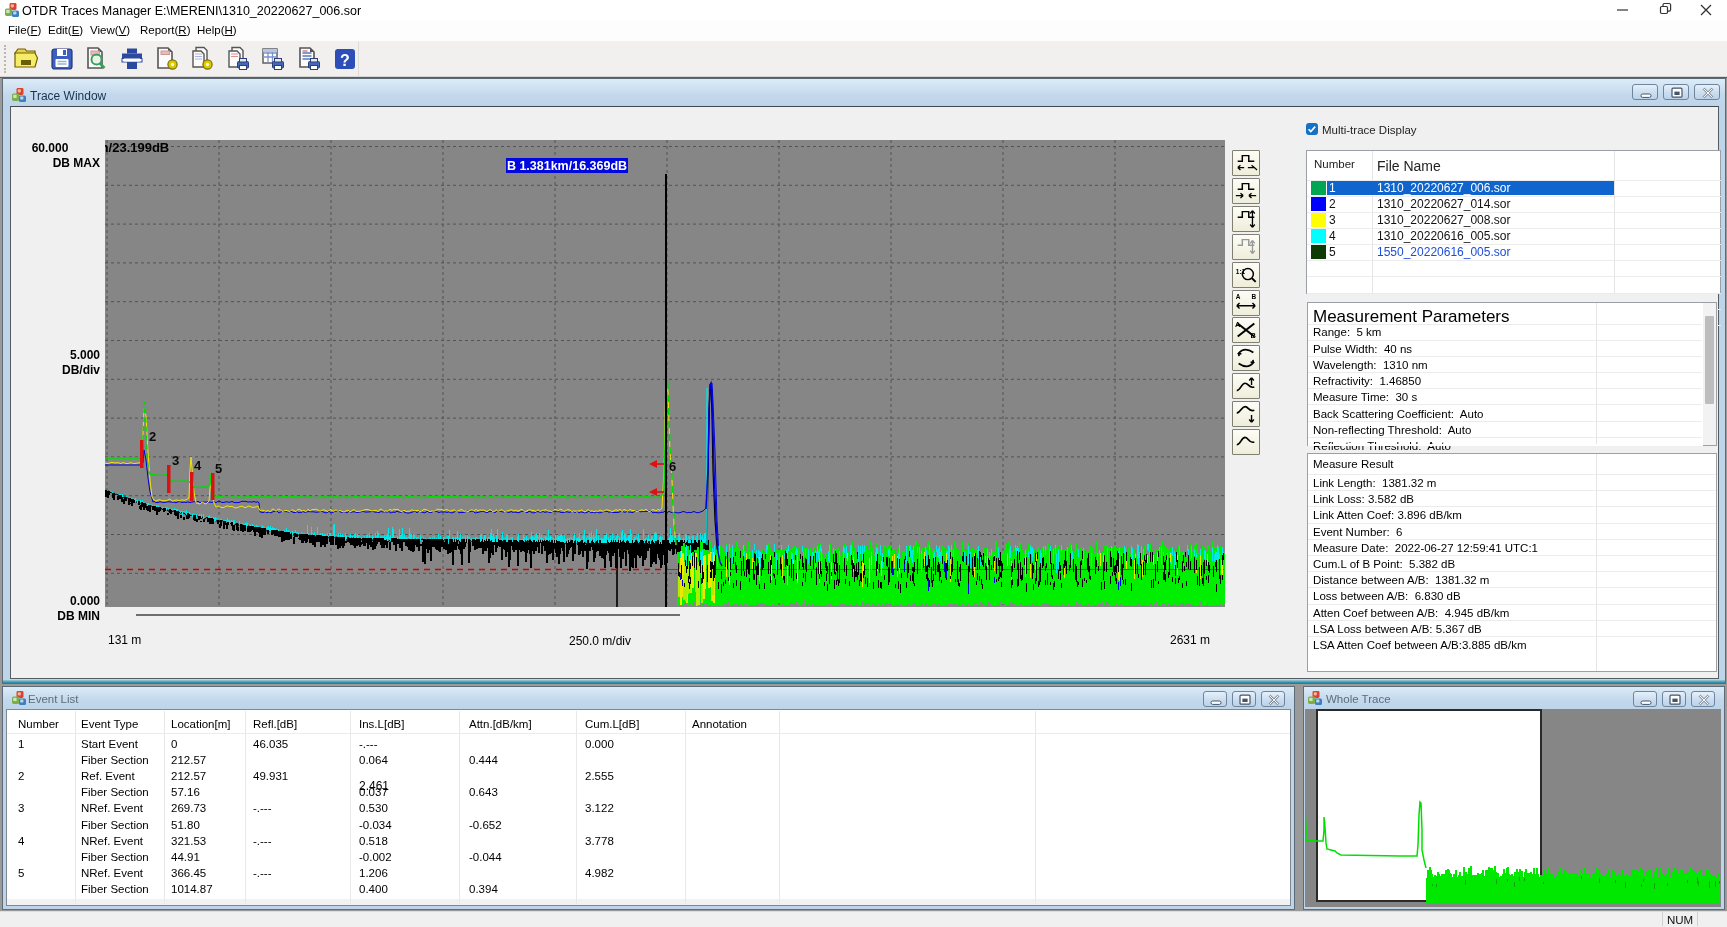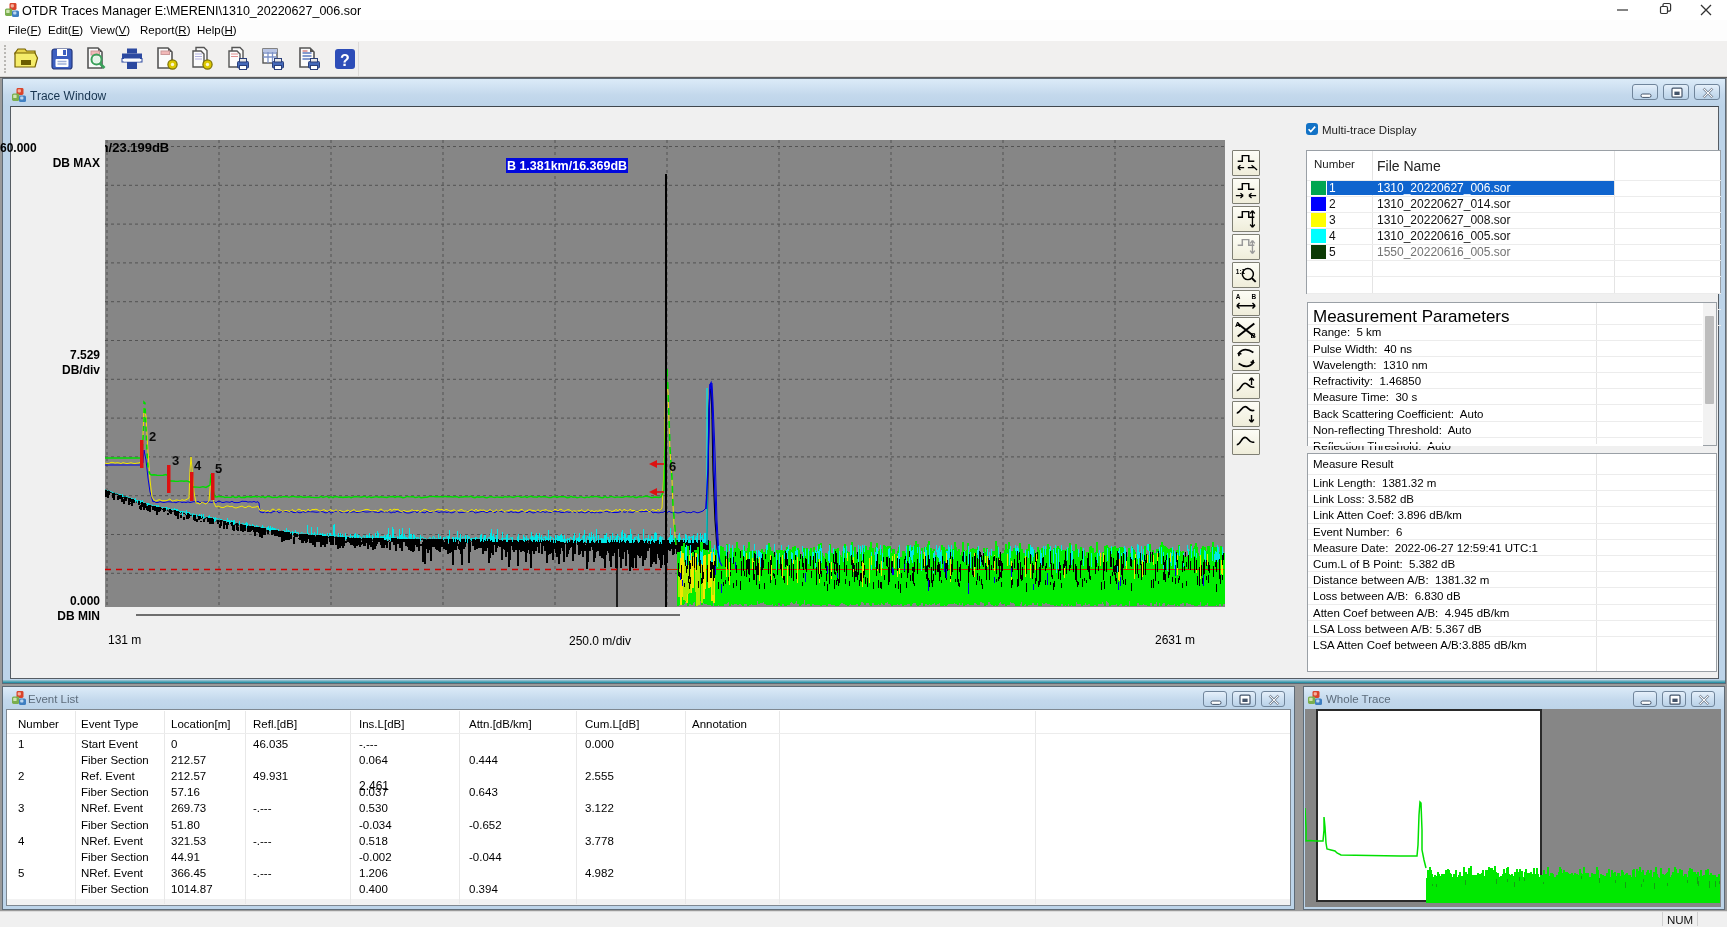--- a/index.html
+++ b/index.html
@@ -132,29 +132,29 @@
       </svg>
     </div>
     <div class="tbtn" style="left:1694px;top:84px;width:26px">
       <svg width="26" height="16" viewBox="0 0 26 16">
         <path d="M8.5 3.5l9 9M17.5 3.5l-9 9" stroke="#44546a" stroke-width="2.4"></path>
         <path d="M8.5 3.5l9 9M17.5 3.5l-9 9" stroke="#fdfdfd" stroke-width="1.1"></path>
       </svg>
     </div>
     <div class="abs" style="left:10px;top:106px;width:1709px;height:573px;background:#f0f0f0;border:1px solid #555c63;border-top:1px solid #40474d"></div>
     <div class="abs" style="left:3px;top:680px;width:1722px;height:3px;background:linear-gradient(#9fc7d4,#17889e)"></div>
-    <div class="abs" style="left:0;top:141px;width:100px;text-align:left;font-weight:bold;font-size:12px">60.000</div>
+    <div class="abs" style="left:0;top:141px;width:100px;text-align:center;font-weight:bold;font-size:12px">60.000</div>
     <div class="abs" style="left:0;top:156px;width:100px;text-align:right;font-weight:bold;font-size:12px">DB MAX</div>
-    <div class="abs" style="left:0;top:348px;width:100px;text-align:right;font-weight:bold;font-size:12px">7.529</div>
+    <div class="abs" style="left:0;top:348px;width:100px;text-align:right;font-weight:bold;font-size:12px">5.000</div>
     <div class="abs" style="left:0;top:363px;width:100px;text-align:right;font-weight:bold;font-size:12px">DB/div</div>
     <div class="abs" style="left:0;top:594px;width:100px;text-align:right;font-weight:bold;font-size:12px">0.000</div>
     <div class="abs" style="left:0;top:609px;width:100px;text-align:right;font-weight:bold;font-size:12px">DB MIN</div>
     <div class="abs" style="left:108px;top:633px;font-size:12px">131 m</div>
     <div class="abs" style="left:540px;top:634px;width:120px;text-align:center;font-size:12px">250.0 m/div</div>
-    <div class="abs" style="left:1155px;top:633px;width:70px;text-align:left;font-size:12px">2631 m</div>
+    <div class="abs" style="left:1155px;top:633px;width:70px;text-align:center;font-size:12px">2631 m</div>
     <div class="abs" style="left:136px;top:614px;width:544px;height:2px;background:#6e6e6e"></div>
     <svg style="position:absolute;left:105px;top:140px" width="1120" height="467" viewBox="105 140 1120 467">
       <rect x="105" y="140" width="1120" height="467" fill="#868686"></rect>
       <path d="M107 140V607 M219 140V607 M331 140V607 M443 140V607 M555 140V607 M667 140V607 M779 140V607 M891 140V607 M1003 140V607 M1115 140V607 M1227 140V607 M105 146.5H1225 M105 185.3H1225 M105 224.1H1225 M105 262.9H1225 M105 301.7H1225 M105 340.5H1225 M105 379.3H1225 M105 418.1H1225 M105 456.9H1225 M105 495.7H1225 M105 534.5H1225 M105 573.3H1225" stroke="#535353" stroke-width="1" fill="none" stroke-dasharray="3,3"></path>
       <polyline points="105,490.0 106,490.0 107,490.8 108,491.2 109,491.2 110,491.3 111,491.5 112,492.4 113,492.3 114,493.2 115,493.5 116,493.4 117,494.3 118,493.8 119,494.9 120,495.2 121,495.2 122,495.4 123,496.2 124,496.6 125,496.7 126,496.6 127,496.8 128,497.1 129,498.0 130,498.1 131,498.3 132,499.0 133,498.8 134,499.1 135,500.4 136,500.3 137,500.9 138,500.5 139,501.0 140,501.2 141,502.3 142,502.4 143,503.0 144,502.6 145,503.3 146,503.6 147,503.7 148,504.8 149,504.0 150,504.3 151,505.4 152,504.7 153,506.2 154,506.3 155,505.3 156,506.4 157,506.0 158,506.0 159,506.7 160,507.6 161,507.2 162,508.1 163,507.4 164,508.1 165,508.5 166,508.7 167,507.8 168,508.1 169,509.6 170,508.9 171,510.0 172,509.0 173,509.2 174,510.5 175,510.3 176,510.1 177,510.6 178,511.0 179,510.7 180,512.2 181,511.5 182,511.2 183,511.8 184,511.8 185,511.8 186,512.2 187,513.5 188,512.7 189,512.9 190,514.3 191,513.8 192,514.6 193,513.5 194,514.3 195,515.1 196,515.8 197,514.9 198,516.0 199,515.0 200,515.6 201,515.5 202,516.1 203,516.5 204,517.5 205,517.7 206,517.6 207,517.1 208,517.2 209,517.3 210,517.3 211,517.9 212,519.1 213,518.5 214,517.9 215,519.7 216,519.0 217,518.2 218,519.3 219,518.8 220,518.9 221,520.1 222,519.6 223,521.2 224,520.7 225,520.6 226,521.0 227,520.5 228,520.8 229,521.9 230,521.3 231,521.0 232,523.2 233,521.4 234,522.0 235,523.6 236,522.6 237,523.9 238,523.6 239,523.9 240,524.4 241,524.3 242,523.3 243,523.4 244,524.0 245,525.2 246,525.2 247,525.1 248,526.1 249,525.3 250,524.5 251,526.2 252,526.6 253,526.0 254,525.3 255,527.5 256,527.5 257,525.9 258,526.5 259,527.9 260,528.3 261,526.8 262,528.3 263,527.5 264,527.0 265,529.0 266,529.0 267,527.2 268,528.1 269,529.5 270,529.7 271,529.8 272,530.2 273,528.6 274,529.4 275,530.5 276,528.5 277,529.5 278,531.4 279,530.7 280,531.8 281,531.8 282,532.1 283,532.2 284,530.0 285,531.9 286,531.7 287,531.2 288,531.0 289,530.5 290,532.2 291,532.9 292,532.0 293,533.0 294,532.1 295,533.5 296,532.4 297,532.9 298,532.2 299,534.8 300,534.8 301,533.1 302,532.3 303,533.6 304,534.4 305,533.8 306,534.0 307,535.0 308,532.9 309,534.7 310,535.3 311,534.9 312,533.5 313,533.7 314,535.7 315,534.4 316,533.8 317,534.8 318,535.4 319,535.7 320,533.7 321,534.0 322,535.2 323,534.4 324,535.1 325,535.9 326,535.7 327,536.8 328,536.3 329,536.7 330,537.0 331,535.7 332,535.0 333,536.8 334,536.4 335,534.6 336,535.3 337,536.3 338,535.3 339,537.0 340,536.1 341,536.2 342,536.2 343,536.9 344,537.9 345,536.3 346,536.3 347,538.1 348,536.6 349,537.2 350,536.1 351,536.9 352,536.5 353,536.8 354,537.0 355,537.6 356,536.8 357,535.5 358,535.9 359,535.6 360,536.2 361,538.2 362,538.2 363,536.4 364,535.6 365,539.2 366,537.9 367,538.0 368,539.1 369,535.6 370,536.1 371,537.7 372,538.3 373,536.3 374,538.5 375,538.8 376,536.1 377,536.9 378,539.4 379,538.5 380,538.4 381,536.1 382,539.1 383,536.2 384,538.8 385,537.5 386,537.8 387,539.2 388,536.3 389,538.4 390,538.7 391,538.8 392,537.0 393,538.1 394,537.7 395,537.0 396,539.3 397,539.5 398,537.9 399,537.5 400,539.5 401,536.9 402,537.4 403,538.9 404,536.1 405,536.4 406,538.1 407,539.0 408,538.2 409,536.5 410,539.1 411,538.6 412,538.4 413,539.4 414,539.2 415,537.3 416,537.1 417,538.6 418,537.1 419,538.4 420,540.5 421,537.5 422,537.1 423,537.1 424,538.6 425,540.6 426,539.4 427,540.1 428,540.1 429,538.4 430,537.1 431,540.5 432,540.0 433,536.6 434,536.5 435,538.8 436,540.8 437,539.7 438,539.9 439,538.7 440,538.3 441,540.8 442,539.1 443,539.7 444,537.2 445,539.3 446,537.1 447,536.3 448,539.0 449,537.4 450,539.5 451,539.5 452,540.0 453,539.4 454,538.3 455,539.3 456,540.2 457,537.1 458,539.8 459,537.6 460,539.6 461,540.8 462,538.6 463,536.5 464,537.8 465,536.7 466,540.3 467,540.9 468,539.5 469,536.5 470,538.6 471,540.7 472,539.1 473,538.7 474,538.0 475,539.6 476,537.9 477,537.7 478,540.3 479,538.5 480,537.9 481,538.3 482,541.2 483,539.0 484,537.2 485,540.1 486,540.1 487,539.0 488,538.5 489,536.9 490,539.4 491,537.1 492,539.1 493,541.3 494,538.6 495,540.5 496,539.9 497,537.7 498,541.3 499,539.1 500,541.0 501,540.8 502,537.7 503,538.4 504,538.9 505,537.7 506,539.3 507,538.8 508,539.1 509,539.2 510,538.6 511,537.2 512,539.3 513,540.4 514,540.2 515,540.6 516,539.8 517,541.5 518,536.4 519,539.4 520,541.0 521,539.1 522,540.1 523,539.8 524,538.8 525,538.1 526,539.8 527,540.9 528,538.3 529,540.2 530,541.0 531,536.6 532,541.3 533,540.3 534,536.7 535,541.1 536,540.1 537,536.4 538,537.8 539,537.0 540,539.4 541,537.1 542,541.1 543,537.5 544,537.0 545,537.6 546,536.2 547,541.3 548,537.1 549,538.1 550,539.8 551,537.6 552,537.3 553,538.9 554,539.5 555,541.9 556,541.8 557,537.7 558,540.1 559,536.4 560,539.0 561,537.8 562,539.7 563,539.9 564,540.1 565,540.0 566,539.8 567,540.0 568,538.7 569,540.5 570,537.9 571,537.2 572,539.3 573,539.3 574,541.1 575,541.1 576,541.0 577,538.1 578,541.9 579,542.0 580,540.5 581,542.0 582,538.3 583,536.2 584,538.9 585,540.2 586,541.1 587,536.7 588,536.2 589,539.6 590,537.4 591,541.2 592,537.9 593,536.9 594,538.0 595,536.7 596,536.9 597,540.3 598,542.0 599,540.7 600,538.7 601,539.1 602,542.1 603,538.4 604,542.1 605,536.7 606,539.5 607,538.3 608,537.3 609,541.5 610,540.3 611,539.9 612,541.1 613,536.9 614,536.5 615,537.4 616,541.7 617,537.0 618,536.1 619,537.0 620,537.7 621,540.4 622,536.1 623,537.6 624,537.2 625,540.9 626,541.0 627,541.2 628,536.8 629,542.3 630,541.2 631,539.5 632,542.5 633,539.2 634,540.6 635,542.1 636,536.6 637,536.5 638,540.3 639,538.2 640,539.6 641,540.1 642,540.8 643,540.4 644,540.9 645,539.1 646,538.3 647,538.9 648,538.9 649,538.6 650,542.4 651,541.7 652,536.7 653,541.6 654,540.1 655,538.3 656,538.5 657,541.2 658,541.0 659,540.2 660,540.1 661,540.6 662,536.8 663,538.6 664,540.0 665,542.0 666,541.8 667,540.5 668,542.6 669,537.9 670,541.0 671,538.4 672,542.2 673,538.9 674,540.5 675,541.3 676,539.0 677,538.7 678,541.6 679,536.6 680,537.1 681,540.9 682,540.8 683,539.2 684,541.4 685,539.1 686,540.9 687,540.8 688,538.8 689,536.1 690,537.5 691,537.8 692,536.1 693,537.3 694,541.1 695,542.0 696,536.5 697,536.3 698,542.6 699,540.1 700,541.1 701,536.8 702,538.3 703,540.5 704,542.6 705,542.1 706,540.2" fill="none" stroke="#00e8e8" stroke-width="1"></polyline>
       <polyline points="105,489.9 106,490.6 107,492.0 108,491.0 109,491.2 110,492.6 111,492.2 112,493.4 113,493.8 114,492.8 115,494.7 116,493.8 117,494.6 118,494.4 119,495.8 120,496.5 121,497.4 122,496.7 123,497.2 124,497.5 125,496.6 126,497.5 127,497.7 128,498.1 129,498.6 130,498.6 131,500.7 132,500.2 133,500.8 134,500.4 135,501.3 136,501.8 137,502.3 138,500.9 139,501.8 140,503.7 141,502.6 142,503.1 143,503.6 144,503.4 145,503.8 146,505.6 147,504.3 148,505.4 149,504.6 150,506.3 151,506.1 152,506.2 153,506.8 154,507.8 155,507.7 156,507.4 157,507.9 158,507.6 159,509.1 160,507.7 161,507.7 162,509.6 163,509.3 164,508.3 165,509.5 166,509.7 167,509.4 168,511.1 169,511.1 170,509.3 171,511.8 172,510.9 173,511.8 174,510.4 175,511.7 176,512.8 177,511.3 178,512.8 179,512.0 180,513.1 181,513.0 182,512.4 183,513.6 184,512.9 185,514.2 186,515.1 187,513.1 188,514.9 189,513.7 190,515.1 191,515.9 192,514.5 193,515.4 194,515.7 195,516.5 196,515.2 197,516.0 198,516.0 199,516.8 200,516.6 201,518.5 202,518.5 203,516.5 204,518.9 205,519.3 206,517.5 207,517.8 208,517.6 209,520.3 210,520.0 211,519.2 212,520.9 213,520.4 214,519.4 215,520.4 216,521.1 217,520.8 218,521.8 219,522.3 220,520.3 221,521.9 222,520.5 223,521.1 224,522.3 225,522.5 226,523.6 227,523.2 228,522.5 229,522.5 230,523.9 231,523.3 232,525.1 233,523.0 234,525.3 235,525.3 236,523.5 237,525.2 238,526.3 239,523.6 240,524.7 241,526.7 242,524.5 243,526.0 244,526.4 245,525.4 246,525.8 247,527.9 248,525.7 249,526.4 250,528.1 251,526.7 252,527.8 253,526.3 254,529.1 255,528.2 256,528.5 257,527.3 258,529.8 259,529.8 260,528.0 261,527.9 262,530.4 263,529.8 264,530.9 265,531.2 266,531.0 267,530.8 268,531.5 269,531.5 270,529.8 271,529.5 272,532.0 273,532.0 274,530.6 275,530.5 276,530.6 277,532.8 278,531.1 279,531.7 280,532.3 281,531.1 282,531.5 283,531.9 284,532.6 285,532.4 286,533.2 287,533.5 288,534.1 289,535.0 290,534.5 291,534.5 292,532.7 293,533.7 294,535.5 295,534.0 296,534.5 297,534.3 298,534.8 299,535.8 300,535.8 301,535.6 302,534.9 303,535.9 304,535.6 305,534.8 306,537.1 307,534.8 308,536.0 309,535.5 310,537.0 311,535.3 312,534.7 313,536.3 314,535.0 315,536.9 316,537.2 317,535.8 318,535.1 319,537.7 320,536.6 321,538.5 322,535.5 323,538.2 324,538.2 325,538.9 326,538.8 327,537.7 328,537.5 329,537.7 330,538.4 331,536.8 332,538.2 333,537.9 334,537.1 335,537.2 336,537.4 337,536.9 338,538.8 339,536.7 340,538.5 341,537.4 342,539.9 343,539.2 344,539.5 345,537.0 346,539.6 347,540.4 348,539.8 349,539.3 350,538.1 351,537.4 352,539.7 353,537.9 354,537.8 355,537.5 356,539.4 357,539.7 358,539.1 359,538.8 360,538.7 361,538.9 362,540.5 363,537.9 364,539.5 365,538.9 366,540.4 367,540.4 368,538.4 369,538.3 370,540.1 371,538.5 372,540.5 373,540.0 374,538.2 375,541.3 376,538.0 377,540.3 378,539.3 379,538.2 380,540.2 381,540.8 382,540.2 383,541.6 384,539.3 385,539.4 386,539.3 387,541.1 388,541.6 389,541.2 390,539.8 391,541.7 392,541.2 393,540.0 394,541.0 395,541.4 396,538.6 397,539.2 398,540.6 399,538.5 400,539.1 401,541.4 402,541.7 403,539.5 404,542.0 405,541.2 406,541.4 407,541.0 408,541.5 409,539.4 410,539.7 411,540.4 412,540.2 413,539.9 414,539.7 415,539.2 416,539.2 417,541.7 418,539.6 419,541.6 420,540.8 421,539.2 422,539.7 423,538.9 424,539.9 425,541.0 426,539.3 427,540.7 428,541.1 429,540.6 430,539.1 431,540.7 432,540.4 433,541.3 434,539.5 435,540.1 436,539.4 437,541.3 438,539.8 439,540.7 440,542.3 441,540.1 442,541.4 443,542.7 444,539.8 445,539.6 446,539.3 447,540.8 448,540.1 449,541.8 450,540.8 451,542.7 452,541.5 453,542.8 454,541.2 455,542.7 456,539.3 457,540.3 458,541.3 459,539.5 460,541.9 461,541.1 462,539.4 463,540.8 464,540.1 465,543.0 466,541.4 467,543.2 468,540.2 469,542.2 470,541.8 471,539.9 472,541.7 473,539.5 474,540.5 475,542.7 476,542.0 477,543.1 478,541.4 479,540.5 480,543.2 481,541.3 482,541.9 483,540.9 484,540.7 485,541.8 486,540.1 487,543.1 488,542.2 489,543.3 490,540.2 491,541.6 492,539.6 493,543.1 494,539.8 495,541.4 496,541.4 497,542.8 498,540.3 499,540.9 500,541.5 501,543.0 502,542.7 503,543.3 504,542.8 505,540.6 506,543.6 507,540.0 508,540.8 509,541.7 510,540.7 511,542.4 512,540.4 513,539.6 514,542.4 515,541.1 516,542.9 517,541.5 518,541.6 519,543.2 520,541.3 521,541.4 522,541.2 523,540.1 524,543.7 525,542.5 526,543.2 527,543.2 528,540.8 529,542.8 530,539.6 531,542.2 532,543.9 533,541.4 534,542.3 535,541.4 536,543.5 537,543.0 538,541.2 539,541.9 540,543.0 541,539.9 542,542.3 543,543.6 544,541.6 545,540.7 546,543.2 547,542.6 548,541.5 549,542.2 550,541.5 551,543.4 552,541.3 553,540.6 554,542.2 555,540.9 556,542.6 557,542.2 558,543.0 559,542.4 560,543.7 561,543.3 562,541.2 563,542.5 564,542.9 565,543.5 566,543.8 567,541.1 568,542.3 569,540.1 570,543.1 571,540.3 572,544.2 573,543.9 574,540.9 575,541.9 576,543.2 577,540.2 578,540.3 579,543.7 580,544.3 581,543.5 582,543.4 583,542.2 584,542.9 585,542.5 586,544.2 587,540.8 588,543.9 589,544.1 590,540.0 591,544.1 592,541.7 593,544.3 594,542.1 595,544.0 596,541.9 597,543.3 598,541.8 599,540.5 600,540.3 601,541.8 602,540.0 603,541.9 604,543.9 605,543.1 606,544.5 607,541.8 608,540.4 609,542.1 610,543.0 611,540.0 612,541.1 613,542.6 614,543.6 615,540.9 616,541.5 617,544.3 618,544.1 619,540.6 620,540.8 621,540.1 622,543.8 623,541.5 624,540.2 625,542.5 626,542.3 627,542.5 628,542.5 629,540.2 630,544.3 631,542.3 632,540.3 633,542.0 634,542.4 635,540.4 636,543.1 637,541.4 638,542.8 639,545.0 640,542.3 641,540.6 642,544.3 643,543.9 644,541.2 645,541.2 646,542.4 647,540.6 648,543.5 649,540.9 650,540.5 651,540.6 652,543.9 653,543.0 654,543.0 655,540.8 656,543.5 657,544.6 658,545.1 659,542.0 660,541.3 661,541.3 662,544.5 663,544.1 664,544.3 665,545.2 666,543.4 667,540.4 668,544.5 669,541.2 670,541.8 671,540.3 672,543.2 673,541.0 674,540.4 675,541.4 676,542.0 677,544.0 678,543.2 679,540.6 680,543.5 681,541.7 682,542.8 683,541.7 684,540.9 685,541.8 686,542.8 687,540.5 688,543.4 689,541.9 690,541.0 691,542.0 692,544.2 693,542.3 694,542.9 695,544.5 696,544.8 697,540.4 698,544.8 699,543.3 700,542.5 701,540.4 702,544.5 703,544.6 704,540.8 705,541.6 706,543.0" fill="none" stroke="#000000" stroke-width="1"></polyline>
       <path d="M112 492V494 M119 494V497 M120 494V497 M122 494V498 M131 498V502 M135 498V502 M137 500V503 M140 500V503 M141 501V504 M142 500V504 M145 503V505 M147 503V507 M148 503V506 M149 504V507 M152 505V508 M154 505V509 M156 505V508 M158 505V508 M165 507V510 M166 507V510 M169 508V512 M174 508V513 M175 509V514 M176 509V513 M177 509V514 M180 511V513 M182 511V516 M186 510V515 M187 512V516 M189 512V516 M192 514V517 M196 514V517 M199 514V517 M201 514V518 M203 514V519 M208 516V519 M209 515V521 M211 517V520 M213 517V520 M214 518V522 M215 517V521 M221 519V522 M225 520V524 M227 518V523 M228 520V525 M229 520V524 M231 520V524 M232 521V526 M233 520V525 M234 520V524 M239 521V525 M245 523V528 M246 522V528 M247 523V527 M250 525V528 M252 524V528 M256 525V528 M258 526V530 M262 525V529 M267 527V531 M268 526V531 M269 528V531 M270 526V531 M271 528V531 M272 527V532 M273 528V531 M274 528V533 M275 529V533 M278 529V532 M286 528V534 M288 530V534 M292 531V535 M295 530V535 M306 534V536 M307 525V535 M311 527V536 M314 532V538 M317 527V536 M319 534V537 M320 533V537 M322 533V538 M323 535V537 M324 534V539 M325 534V539 M327 533V538 M329 533V539 M330 533V539 M333 525V537 M334 524V537 M338 533V538 M340 533V539 M342 534V538 M343 536V540 M345 533V540 M346 536V539 M350 534V541 M352 536V540 M354 534V539 M355 533V540 M357 534V540 M358 535V539 M366 535V539 M367 535V540 M369 533V539 M372 535V539 M375 533V539 M377 531V539 M378 533V540 M384 535V541 M385 537V541 M386 535V539 M387 534V541 M388 528V539 M389 537V540 M390 535V541 M392 534V541 M392 527V539 M393 529V539 M394 537V540 M397 536V541 M399 529V540 M400 535V540 M401 534V541 M402 528V540 M404 534V542 M405 538V540 M406 537V540 M407 538V540 M409 528V540 M410 534V540 M411 534V542 M413 534V542 M414 535V540 M416 538V540 M420 535V541 M425 538V542 M434 537V542 M436 538V542 M438 534V541 M440 536V541 M443 537V540 M448 536V543 M449 534V542 M449 530V540 M452 537V541" stroke="#00e8e8" stroke-width="1" fill="none" shape-rendering="crispEdges"></path>
       <path d="M105 490V493 M106 490V494 M106 493V497 M108 491V494 M108 494V498 M109 491V495 M113 493V496 M113 496V498 M114 493V497 M114 497V500 M118 496V500 M119 495V499 M121 495V499 M122 497V502 M124 499V504 M125 497V501 M126 497V501 M129 498V502 M129 500V505 M130 498V502 M130 503V504 M132 499V503 M132 503V506 M133 499V503 M134 500V503 M139 501V505 M140 506V509 M141 505V510 M142 502V505 M143 503V507 M144 505V510 M145 503V508 M147 506V510 M148 509V511 M149 505V509 M150 505V510 M150 508V512 M153 506V510 M155 506V511 M157 507V510 M157 508V515 M159 507V512 M160 507V511 M164 508V512 M165 508V511 M168 513V515 M170 509V513 M171 510V514 M175 510V515 M176 511V516 M178 511V515 M178 514V519 M181 515V518 M184 517V520 M187 515V519 M188 513V519 M189 514V518 M190 519V519 M194 515V520 M195 515V521 M197 519V522 M199 516V520 M200 516V519 M201 521V522 M204 519V522 M208 518V522 M210 518V524 M211 518V524 M212 518V522 M213 519V524 M218 520V524 M220 524V528 M221 520V526 M221 525V526 M224 521V524 M224 523V529 M225 521V525 M227 523V529 M228 522V525 M232 522V526 M233 526V530 M234 525V531 M237 523V530 M238 527V531 M241 524V531 M242 528V530 M243 525V532 M245 525V528 M245 528V531 M248 526V530 M248 528V532 M250 526V532 M251 526V531 M252 526V530 M253 526V530 M254 527V532 M255 529V536 M256 527V532 M258 527V532 M259 527V533 M260 528V533 M260 530V537 M261 528V534 M262 528V532 M262 533V538 M263 528V535 M265 528V535 M268 530V534 M272 530V535 M273 530V534 M275 530V534 M275 534V536 M277 530V536 M279 531V537 M280 531V537 M282 531V535 M282 535V542 M283 531V538 M283 533V540 M284 535V541 M285 532V539 M286 532V540 M287 532V538 M287 537V540 M288 532V538 M289 532V540 M291 534V539 M294 537V544 M295 533V537 M297 534V537 M299 538V539 M300 534V540 M301 534V540 M301 537V539 M302 538V543 M303 534V538 M303 536V543 M304 534V539 M305 534V541 M306 537V543 M307 534V542 M308 535V539 M309 535V538 M310 535V543 M312 535V543 M313 540V545 M314 535V540 M315 537V547 M317 535V542 M319 535V538 M319 538V542 M320 535V539 M321 535V541 M321 540V547 M322 536V541 M322 538V544 M323 536V540 M323 539V545 M324 536V542 M325 538V547 M326 536V543 M327 536V544 M330 536V542 M331 536V545 M333 536V545 M336 537V540 M336 540V545 M337 537V542 M338 537V540 M338 539V549 M339 537V541 M340 539V548 M341 537V546 M341 539V543 M342 537V543 M342 541V545 M343 537V545 M343 541V548 M344 537V543 M344 542V546 M346 541V543 M348 537V542 M350 538V543 M350 540V543 M351 538V545 M352 538V541 M353 538V545 M354 538V546 M355 538V547 M355 542V548 M357 538V546 M358 538V542 M358 539V545 M359 538V542 M360 538V547 M361 542V545 M363 538V544 M364 538V544 M364 543V546 M365 538V546 M367 538V543 M368 538V546 M368 539V549 M370 538V545 M370 543V545 M371 538V547 M371 541V545 M373 542V550 M374 538V542 M375 538V547 M375 542V549 M376 538V546 M377 538V544 M379 538V542 M381 538V545 M382 538V548 M383 538V546 M384 543V548 M385 540V545 M387 541V548 M390 542V550 M392 538V542 M393 538V542 M394 538V545 M395 541V544 M396 538V544 M396 543V551 M398 539V544 M400 539V548 M400 542V544 M401 539V546 M402 539V545 M402 541V551 M404 539V542 M406 539V546 M408 539V543 M408 542V547 M409 539V544 M409 540V550 M410 539V543 M410 541V548 M411 539V548 M411 542V551 M413 539V548 M413 540V552 M414 539V546 M414 542V551 M415 539V544 M416 539V545 M417 539V547 M418 539V546 M419 539V545 M419 544V551 M421 544V546 M423 542V562 M424 539V544 M425 539V543 M425 541V549 M425 542V564 M426 540V549 M428 539V545 M428 541V553 M429 539V550 M430 539V544 M430 543V545 M431 539V550 M431 542V561 M432 539V547 M433 544V545 M434 539V544 M434 540V547 M436 539V549 M437 539V550 M437 541V548 M438 539V547 M439 539V543 M439 541V551 M440 539V544 M440 542V552 M441 539V544 M441 541V547 M442 539V546 M443 542V547 M444 542V549 M446 539V550 M447 539V550 M448 544V554 M450 539V545 M450 542V553 M451 539V546 M451 543V552 M452 539V545 M453 539V545 M453 543V551 M453 542V565 M454 543V547 M455 539V550 M455 544V549 M456 539V550 M457 539V544 M457 542V546 M459 544V549 M460 539V550 M461 539V546 M461 543V554 M462 539V546 M462 543V552 M462 542V565 M463 539V545 M464 539V546 M464 541V549 M465 539V547 M466 539V543 M469 539V552 M469 542V548 M469 542V563 M470 542V552 M473 539V546 M474 539V545 M475 544V550 M476 539V544 M477 539V549 M478 539V542 M478 543V546 M479 539V548 M480 539V544 M480 540V548 M481 541V548 M483 539V551 M483 541V554 M485 539V548 M485 544V551 M486 539V547 M486 543V551 M487 539V548 M487 544V546 M488 539V545 M489 539V547 M489 544V548 M489 542V563 M490 539V544 M490 542V552 M490 542V558 M491 539V544 M491 542V553 M492 539V551 M493 539V550 M493 542V555 M494 543V545 M495 539V544 M495 542V545 M496 539V552 M496 542V545 M497 539V548 M498 539V546 M499 543V546 M500 540V547 M500 544V545 M501 540V547 M502 540V547 M502 543V560 M503 540V549 M503 543V547 M504 540V545 M505 540V550 M505 544V547 M506 540V548 M506 543V557 M507 540V544 M508 540V552 M509 540V552 M509 543V550 M509 543V567 M510 540V552 M510 543V553 M510 543V560 M511 540V546 M513 540V550 M514 540V549 M514 542V552 M515 540V550 M515 541V549 M516 540V550 M517 540V543 M517 543V547 M518 540V546 M518 543V566 M520 540V550 M521 540V548 M521 542V552 M523 540V551 M524 540V547 M524 543V546 M525 540V546 M525 544V552 M526 540V551 M526 542V547 M526 543V562 M527 540V546 M527 542V553 M528 543V550 M530 540V548 M530 544V554 M531 540V552 M531 543V556 M531 543V568 M532 540V551 M534 540V546 M534 541V554 M535 540V547 M536 540V551 M537 540V544 M538 540V547 M539 540V553 M540 540V543 M542 540V552 M542 541V554 M544 540V546 M544 543V546 M545 540V549 M545 543V551 M546 540V551 M546 544V546 M547 540V546 M547 543V563 M548 540V549 M548 544V546 M548 543V555 M549 540V549 M550 540V551 M550 542V554 M551 540V550 M552 540V548 M552 545V553 M553 540V545 M553 543V560 M554 540V548 M554 545V549 M555 543V547 M556 540V553 M557 540V550 M557 543V557 M558 540V551 M558 542V555 M559 541V552 M559 543V564 M560 540V554 M561 540V548 M562 543V548 M563 540V544 M563 544V551 M564 540V552 M564 543V562 M567 543V557 M568 542V554 M569 540V550 M570 542V548 M572 540V547 M573 544V547 M573 543V561 M574 540V554 M574 541V547 M575 540V554 M577 540V543 M578 540V545 M579 540V544 M579 542V555 M580 540V554 M582 540V551 M583 543V552 M583 543V557 M584 540V547 M585 545V551 M587 540V545 M587 543V547 M587 543V569 M588 540V552 M588 543V562 M590 540V550 M590 544V551 M592 540V547 M593 540V550 M593 543V548 M594 540V550 M594 541V548 M594 543V562 M595 543V558 M596 543V552 M597 540V551 M597 542V550 M598 540V544 M599 544V551 M600 540V551 M600 542V556 M601 542V548 M602 540V554 M602 543V558 M603 543V558 M604 540V548 M604 543V559 M605 540V547 M605 543V568 M606 540V555 M607 540V551 M608 540V547 M609 540V553 M610 540V543 M610 542V548 M610 543V561 M611 540V548 M611 542V551 M611 543V567 M612 540V547 M613 540V551 M613 544V548 M613 543V556 M614 540V546 M615 540V553 M616 543V568 M617 543V568 M618 540V549 M619 540V547 M619 544V546 M620 543V557 M621 540V547 M621 544V545 M621 543V568 M622 540V551 M623 540V553 M623 542V559 M624 540V546 M625 540V552 M625 542V550 M626 540V545 M626 542V550 M626 543V566 M627 540V546 M628 540V550 M629 540V554 M629 545V548 M630 540V552 M630 543V554 M630 543V571 M631 540V550 M632 540V544 M632 545V559 M632 543V567 M633 540V546 M633 543V568 M634 540V552 M634 543V558 M635 540V548 M635 545V550 M636 540V551 M636 543V568 M637 543V555 M638 542V548 M639 540V551 M639 543V556 M640 540V554 M640 543V558 M641 540V554 M642 540V553 M642 543V556 M643 545V558 M643 543V566 M644 540V547 M644 543V547 M645 540V551 M645 543V560 M646 540V549 M646 543V556 M646 543V558 M647 540V546 M648 544V551 M650 540V548 M651 543V567 M652 540V546 M652 543V564 M653 540V544 M654 540V544 M654 543V562 M655 540V555 M655 543V562 M656 543V564 M657 540V548 M657 542V550 M658 545V554 M659 540V551 M659 542V558 M660 540V546 M660 542V560 M661 540V554 M661 543V568 M662 540V556 M662 543V565 M663 540V555 M664 540V549 M665 540V545 M665 544V554 M665 543V565 M666 540V550 M666 544V556 M667 540V546 M667 544V546 M667 543V563 M668 540V544 M669 540V550 M669 543V546 M670 540V551 M671 540V549 M672 540V548 M673 540V555 M673 544V547 M674 540V549 M674 542V554 M676 540V549 M677 540V554 M678 544V552 M678 543V569 M679 540V552 M679 543V558 M680 540V549 M680 544V549 M681 542V555 M681 544V571 M682 540V556 M682 543V548 M683 540V555 M683 543V554 M684 540V549 M684 544V558 M685 540V551 M686 540V553 M687 542V554 M688 540V552 M690 540V546 M690 545V550 M691 540V552 M691 542V550 M691 544V568 M692 540V550 M693 540V555 M693 544V550 M694 540V557 M694 542V560 M695 540V552 M696 540V549 M696 542V552 M697 540V556 M697 542V553 M698 540V546 M699 540V554 M699 544V553 M699 544V572 M700 540V550 M700 544V555 M700 544V566 M701 540V548 M701 542V548 M701 544V556 M702 540V548 M702 542V556 M702 544V560 M703 540V550 M703 544V556 M705 540V557 M706 540V553 M707 544V555 M708 540V550 M708 543V548" stroke="#000" stroke-width="1.1" fill="none" shape-rendering="crispEdges"></path>
       <path d="M453 537V542 M455 537V542 M457 531V540 M459 539V541 M460 534V542 M465 535V542 M467 535V543 M471 538V541 M475 537V540 M480 535V542 M481 534V541 M483 538V542 M484 535V540 M485 535V541 M487 538V541 M490 533V541 M491 529V540 M492 536V542 M493 534V542 M494 537V542 M496 535V542 M497 536V542 M497 529V540 M502 532V541 M506 535V542 M507 534V542 M512 537V542 M517 537V541 M518 534V542 M523 535V541 M524 537V542 M526 536V541 M531 532V541 M532 536V542 M535 535V542 M536 533V541 M537 535V542 M539 533V542 M541 535V542 M543 539V541 M545 536V541 M548 530V541 M550 536V542 M553 538V543 M555 535V543 M557 535V541 M558 536V541 M559 536V541 M560 535V542 M561 534V542 M562 536V542 M563 539V542 M564 535V543 M565 539V542 M567 538V543 M569 538V542 M573 536V543 M574 539V541 M574 533V541 M576 538V543 M577 538V541 M578 537V542 M579 533V542 M580 539V541 M583 535V543 M584 534V542 M584 530V541 M586 538V543 M589 533V543 M590 537V543 M591 532V541 M593 534V542 M594 538V543 M596 529V541 M598 535V543 M601 538V543 M602 539V543 M603 539V543 M604 535V543 M605 535V543 M606 533V543 M608 537V542 M609 539V543 M610 536V542 M612 533V542 M614 539V542 M616 536V542 M617 534V542 M619 538V543 M621 535V542 M621 532V541 M622 530V541 M624 533V542 M625 534V543 M626 538V541 M628 535V541 M629 535V543 M630 536V543 M630 529V541 M631 534V543 M633 539V543 M634 537V542 M638 534V543 M639 539V542 M643 529V541 M644 539V543 M645 539V541 M647 539V543 M648 535V541 M649 539V541 M650 539V544 M651 536V541 M653 539V542 M654 533V543 M655 532V541 M656 533V541 M659 537V544 M660 536V542 M661 539V544 M665 538V543 M669 537V543 M670 536V544 M670 528V541 M671 535V542 M672 535V542 M674 536V542 M675 539V543 M678 535V542 M679 533V542 M683 538V542 M685 534V543 M686 535V542 M688 540V543 M689 537V543 M690 540V543 M692 537V543 M693 535V543 M696 538V542 M697 533V543 M700 533V542 M702 535V542 M703 539V543 M704 533V543 M705 533V544 M706 538V544" stroke="#00e8e8" stroke-width="1" fill="none" shape-rendering="crispEdges"></path>
       <polyline points="105,465.0 141,465.0 143,463.0 144,450.0 146,460.0 148,478.0 150,492.0 153,502.0 154,501.4 156,502.5 158,502.5 160,501.7 162,502.2 164,502.5 166,502.1 168,501.8 170,501.9 172,502.2 174,502.1 176,502.8 178,501.8 180,501.7 182,502.5 184,502.1 186,502.5 188,501.9 190,502.5 192,502.1 194,501.6 196,502.3 198,501.3 200,502.7 202,502.1 204,502.0 206,502.1 208,501.9 210,502.1 212,502.5 214,501.5 216,502.7 218,501.3 220,501.4 222,502.5 224,502.4 226,501.8 228,502.0 230,502.3 232,501.3 234,502.5 236,502.6 238,502.6 240,502.2 242,501.2 244,501.4 246,501.4 248,502.1 250,501.8 252,502.1 254,501.5 256,502.3 258,501.7 259,503.0 260,512.0 261,512.1 263,512.8 265,511.6 267,512.9 269,511.9 271,513.0 273,511.7 275,511.2 277,511.0 279,513.0 281,511.8 283,511.3 285,511.6 287,511.7 289,512.1 291,511.1 293,512.4 295,512.6 297,511.7 299,512.7 301,512.7 303,511.5 305,512.4 307,511.8 309,511.6 311,511.8 313,511.8 315,512.1 317,512.3 319,511.9 321,511.4 323,511.8 325,512.8 327,512.7 329,511.3 331,513.0 333,512.3 335,511.3 337,511.1 339,511.0 341,512.4 343,512.0 345,511.9 347,513.0 349,511.2 351,512.3 353,511.8 355,511.9 357,512.6 359,512.2 361,511.9 363,511.4 365,512.0 367,512.1 369,511.9 371,511.7 373,511.4 375,512.2 377,512.2 379,512.7 381,511.5 383,512.0 385,511.8 387,512.1 389,511.7 391,513.0 393,512.1 395,512.4 397,511.2 399,512.0 401,512.4 403,511.3 405,512.5 407,513.0 409,513.0 411,512.6 413,511.9 415,511.2 417,512.8 419,511.2 421,511.9 423,512.5 425,512.9 427,511.2 429,512.3 431,512.6 433,511.6 435,511.1 437,511.7 439,512.6 441,511.9 443,512.0 445,511.9 447,512.5 449,511.8 451,512.9 453,512.6 455,511.6 457,511.1 459,512.8 461,512.5 463,512.5 465,512.1 467,511.1 469,511.9 471,511.3 473,511.1 475,513.0 477,512.6 479,512.2 481,511.6 483,511.2 485,512.0 487,512.7 489,511.6 491,511.3 493,511.6 495,512.7 497,511.0 499,511.2 501,511.3 503,512.2 505,511.3 507,511.9 509,512.6 511,511.5 513,512.4 515,512.0 517,512.6 519,512.7 521,511.7 523,511.2 525,511.3 527,512.9 529,511.3 531,512.0 533,513.0 535,512.5 537,511.5 539,511.9 541,512.3 543,511.4 545,512.5 547,511.7 549,512.3 551,512.5 553,511.2 555,511.3 557,511.8 559,511.6 561,512.5 563,512.5 565,512.1 567,511.8 569,512.4 571,511.9 573,511.3 575,512.7 577,511.0 579,512.9 581,511.9 583,512.4 585,512.9 587,512.4 589,511.1 591,512.8 593,512.3 595,512.9 597,511.9 599,512.8 601,512.7 603,511.7 605,511.5 607,511.2 609,512.3 611,511.8 613,512.5 615,512.5 617,512.5 619,512.2 621,511.4 623,511.7 625,512.4 627,511.4 629,512.1 631,512.3 633,512.7 635,511.0 637,511.2 639,511.2 641,511.9 643,511.4 645,511.6 647,511.4 649,511.0 651,511.2 653,512.9 655,512.3 657,512.7 659,512.9 661,512.3 663,512.4 665,511.2 667,512.7 669,511.3 671,512.3 673,512.8 675,512.1 677,512.9 679,512.8 681,512.4 683,511.5 685,511.9 687,512.9 689,512.3 691,512.8 693,511.6 695,511.9 697,512.8 699,512.5 703,511.0 706,508.0 708,468.0 710,384.0 712,383.0 713,402.0 715,452.0 717,520.0 719,556.0 721,565.0 723,567.2 725,565.6 727,564.7 729,571.8 731,567.8 733,567.3 735,564.6 737,573.6 739,566.6 741,568.4 743,568.9 745,573.3 747,570.1 749,565.8 751,568.9 753,565.4 755,571.7 757,566.2 759,570.4" fill="none" stroke="#0000e0" stroke-width="1"></polyline>
@@ -257,21 +257,21 @@
     <div class="abs" style="left:1329px;top:196.7px;font-size:12px;color:#111">2</div>
     <div class="abs" style="left:1377px;top:196.7px;font-size:12px;color:#111">1310_20220627_014.sor</div>
     <div class="abs" style="left:1311px;top:211.9px;width:15px;height:15px;background:#ffff00"></div>
     <div class="abs" style="left:1329px;top:212.9px;font-size:12px;color:#111">3</div>
     <div class="abs" style="left:1377px;top:212.9px;font-size:12px;color:#111">1310_20220627_008.sor</div>
     <div class="abs" style="left:1311px;top:228.1px;width:15px;height:15px;background:#00ffff"></div>
     <div class="abs" style="left:1329px;top:229.1px;font-size:12px;color:#111">4</div>
     <div class="abs" style="left:1377px;top:229.1px;font-size:12px;color:#111">1310_20220616_005.sor</div>
     <div class="abs" style="left:1311px;top:244.3px;width:15px;height:15px;background:#0c3b05"></div>
     <div class="abs" style="left:1329px;top:245.3px;font-size:12px;color:#111">5</div>
-    <div class="abs" style="left:1377px;top:245.3px;font-size:12px;color:#737373">1550_20220616_005.sor</div>
+    <div class="abs" style="left:1377px;top:245.3px;font-size:12px;color:#1d4ed8">1550_20220616_005.sor</div>
     <div class="hline" style="left:1307px;top:180px;width:414px"></div>
     <div class="hline" style="left:1307px;top:196px;width:414px"></div>
     <div class="hline" style="left:1307px;top:212px;width:414px"></div>
     <div class="hline" style="left:1307px;top:228px;width:414px"></div>
     <div class="hline" style="left:1307px;top:244px;width:414px"></div>
     <div class="hline" style="left:1307px;top:260px;width:414px"></div>
     <div class="hline" style="left:1307px;top:276px;width:414px"></div>
     <div class="hline" style="left:1307px;top:293px;width:414px"></div>
     <div class="hline" style="left:1307px;top:309px;width:414px"></div>
     <div class="hline" style="left:1307px;top:325px;width:414px"></div>

